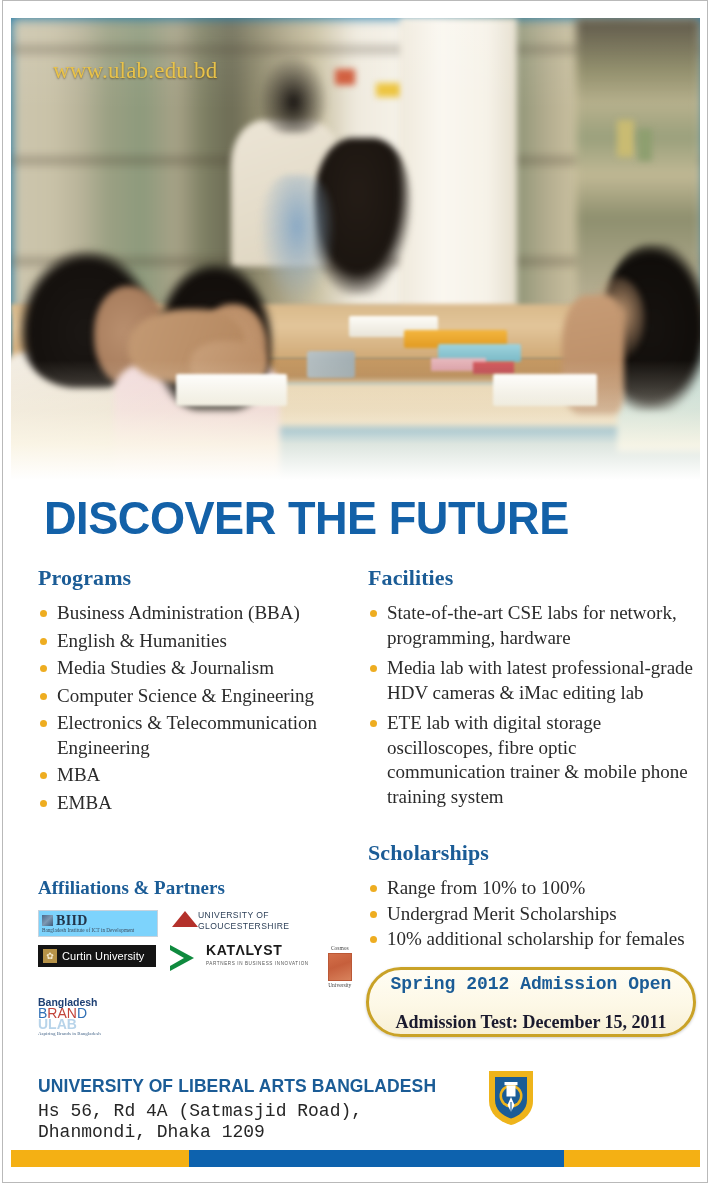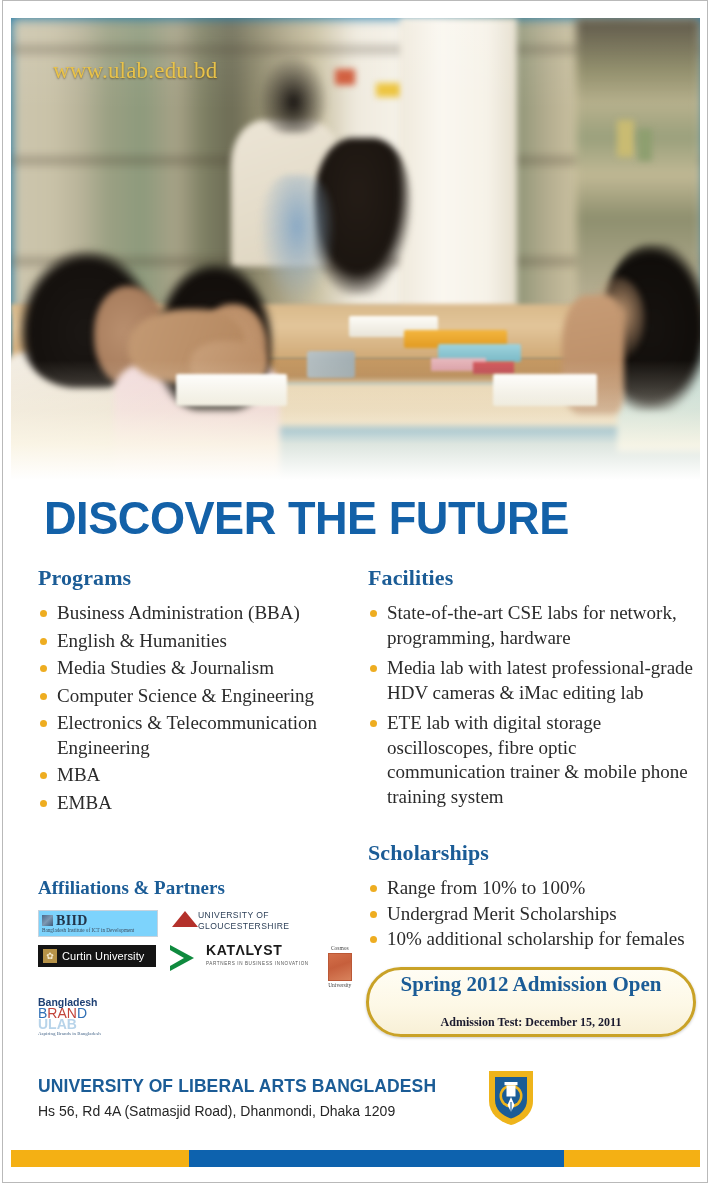--- a/index.html
+++ b/index.html
@@ -541,30 +541,30 @@
     border: 3px solid #c9a227;
     border-radius: 35px;
     background: linear-gradient(180deg,#fffdf4 0%, #fdf8e6 55%, #f8f0d6 100%);
     box-shadow: 0 1px 3px rgba(0,0,0,0.22);
     display: flex;
     flex-direction: column;
     align-items: center;
     justify-content: center;
   }
   .badge-l1 {
-    font-family: Liberation Serif, serif;
-    font-weight: bold;
-    font-size: 21px;
+    font-family: Liberation Mono, monospace;
+    font-weight: bold;
+    font-size: 18px;
     color: #1b5c96;
     line-height: 24px;
   }
   .badge-l2 {
     font-family: "Liberation Serif", serif;
     font-weight: bold;
-    font-size: 12px;
+    font-size: 18px;
     color: #1a1a2e;
     line-height: 21px;
     margin-top: 16px;
   }
 
   
   .footer {
     position: absolute;
     left: 38px;
     top: 1076px;
@@ -572,22 +572,22 @@
   }
   .foot-name {
     font-family: "Liberation Sans", sans-serif;
     font-weight: bold;
     font-size: 17.5px;
     color: #1b5c96;
     letter-spacing: 0.1px;
     margin-bottom: 4px;
   }
   .foot-line {
-    font-family: Liberation Sans, sans-serif;
-    font-size: 14px;
+    font-family: Liberation Mono, monospace;
+    font-size: 18px;
     line-height: 21px;
     color: #262626;
   }
 
   
   .ulab-logo {
     position: absolute;
     left: 487px;
     top: 1068px;
     display: flex;

